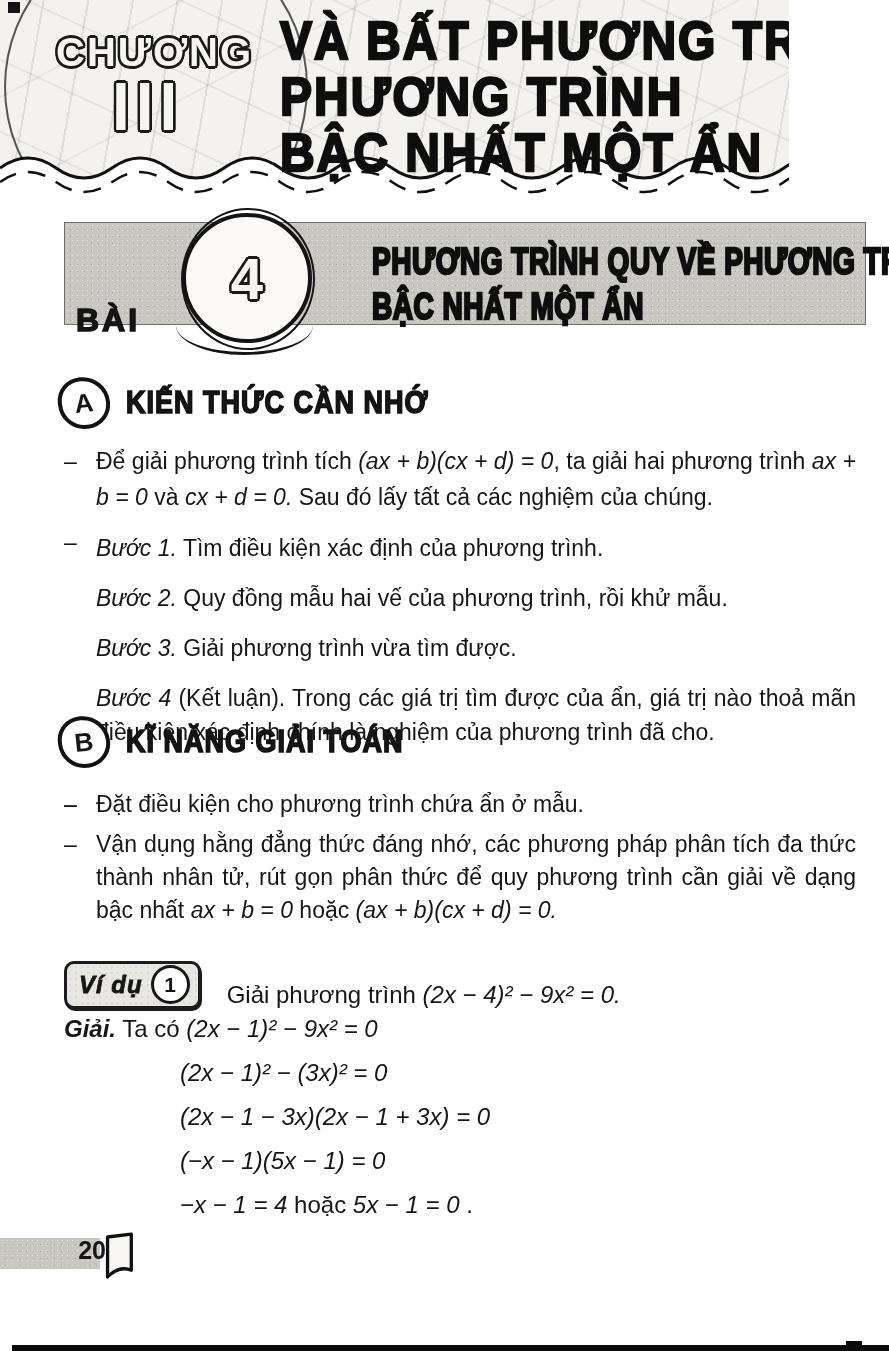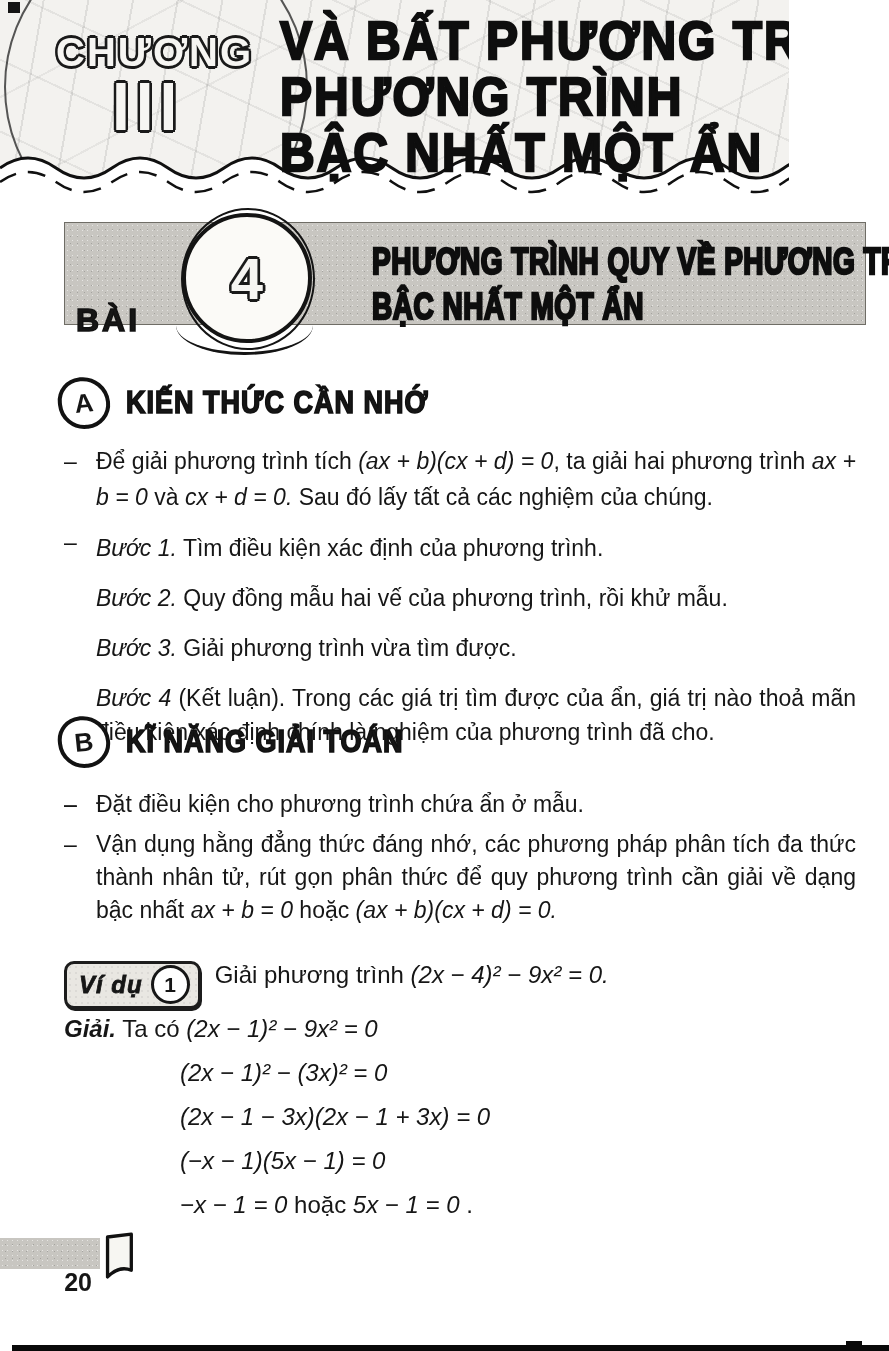--- a/index.html
+++ b/index.html
@@ -75,36 +75,36 @@
   .bullet{position:relative;padding-left:32px;}
   .bullet .dash{position:absolute;left:0;top:0;}
   #kb-content{top:438px;}
   #kb-content .bullet{margin-top:5px;}
   #kb-content .step{padding-left:32px;line-height:34px;margin-top:16px;}
   #sb-content{top:774px;}
   #sb-content .bullet{margin-top:12px;line-height:36px;}
   #sb-content .bullet.tight{line-height:33px;margin-top:6px;}
 
   
-  #example-row{position:absolute;left:64px;top:961px;display:flex;align-items:flex-start;gap:14px;font-size:24px;}
+  #example-row{position:absolute;left:64px;top:961px;display:flex;align-items:flex-end;gap:26px;font-size:24px;}
   #example-badge{display:inline-flex;align-items:center;gap:8px;border:3.5px solid #1c1c1c;border-radius:10px;
     padding:1px 8px 2px 12px;box-shadow:1px 2px 0 #1c1c1c;}
   #example-badge .vd-label{font-weight:bold;font-style:italic;font-size:24px;letter-spacing:1px;
     -webkit-text-stroke:0.8px #141414;}
   #example-number-circle{width:33px;height:33px;border:3.5px solid #161616;border-radius:50%;background:#fff;
     display:flex;align-items:center;justify-content:center;font-weight:bold;font-size:21px;}
   #example-prompt{white-space:nowrap;}
 
   
   #solution{position:absolute;left:64px;top:1013px;font-size:24px;line-height:32px;}
   #solution .math-line{margin:12px 0 0 116px;font-style:italic;}
 
   
   #page-strip{position:absolute;left:0;top:1238px;width:100px;height:31px;}
-  #page-number{position:absolute;left:0;top:1236px;width:92px;text-align:right;font-weight:bold;font-size:25px;margin-top:32px;}
+  #page-number{position:absolute;left:14px;top:1236px;width:92px;text-align:right;font-weight:bold;font-size:25px;}
   #book-icon{position:absolute;left:99px;top:1230px;}
   #bottom-bar{position:absolute;left:12px;top:1345px;width:877px;height:6px;background:#090909;}
   #bottom-nub{position:absolute;left:846px;top:1341px;width:16px;height:10px;background:#090909;}
   #corner-mark{position:absolute;left:8px;top:2px;width:12px;height:11px;background:#141414;}
 </style>
 </head>
 <body>
 
 <div id="page">
 
@@ -180,21 +180,21 @@
       <span id="example-number-circle">1</span>
     </span>
     <span id="example-prompt"><span>Giải phương trình </span><span class="seg-math">(2x − 4)² − 9x² = 0.</span></span>
   </div>
 
   <div id="solution">
     <div><span class="seg-bolditalic">Giải.</span><span> Ta có </span><span class="seg-math">(2x − 1)² − 9x² = 0</span></div>
     <div class="math-line">(2x − 1)² − (3x)² = 0</div>
     <div class="math-line">(2x − 1 − 3x)(2x − 1 + 3x) = 0</div>
     <div class="math-line">(−x − 1)(5x − 1) = 0</div>
-    <div class="math-line" style="font-style:normal;"><span class="seg-math">−x − 1 = 0</span><span> hoặc </span><span class="seg-math">5x − 1 = 0</span><span> .</span></div>
+    <div class="math-line" style="font-style:normal;"><span class="seg-math">−x − 1 = 4</span><span> hoặc </span><span class="seg-math">5x − 1 = 0</span><span> .</span></div>
   </div>
 
   <div id="page-strip" class="speckle"></div>
   <div id="page-number">20</div>
   <svg id="book-icon" width="38" height="52" viewBox="0 0 40 52" xmlns="http://www.w3.org/2000/svg">
     <path d="M9,6 L34,3 L34,41 C24,37 16,41 9,48 Z" fill="#f7f6f2" stroke="#111" stroke-width="3.5" stroke-linejoin="round"></path>
   </svg>
   <div id="bottom-bar"></div>
   <div id="bottom-nub"></div>
   <div id="corner-mark"></div>

